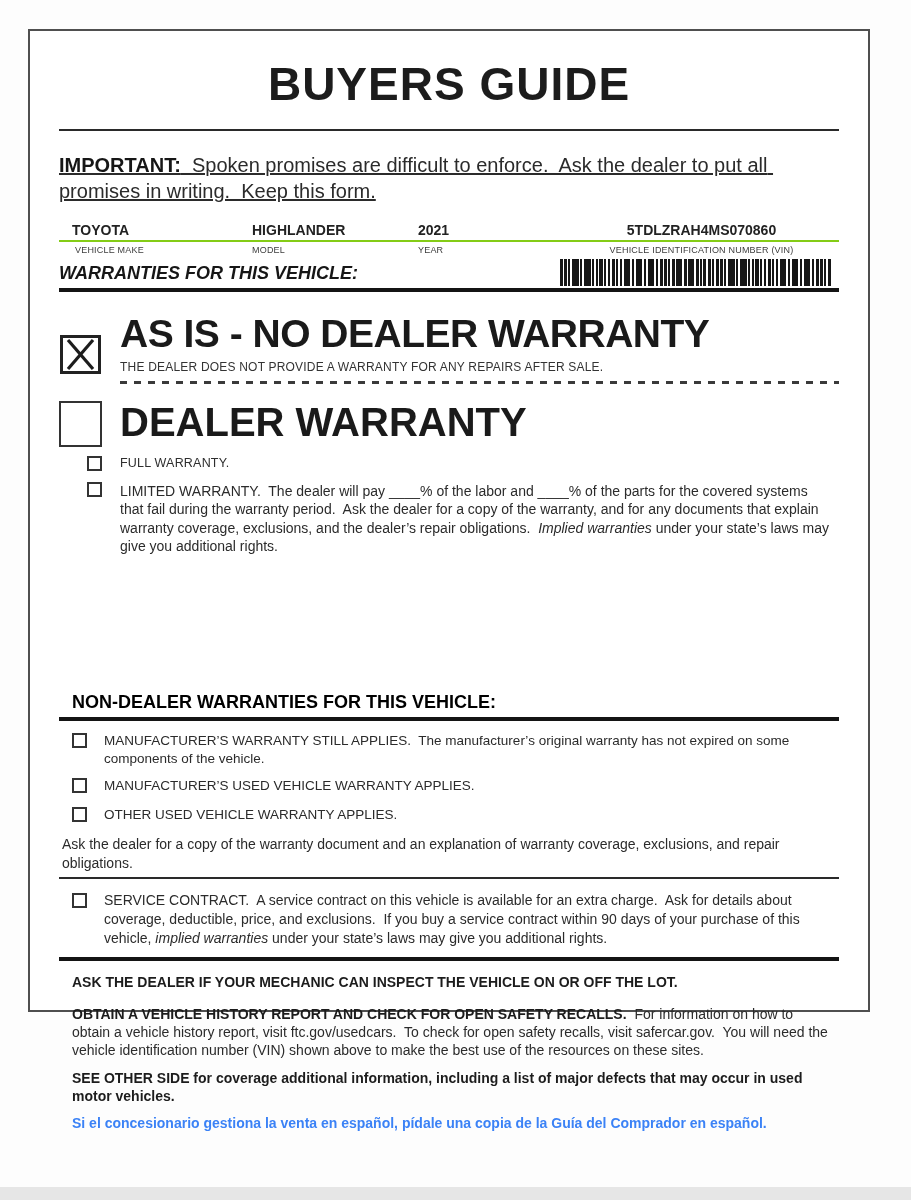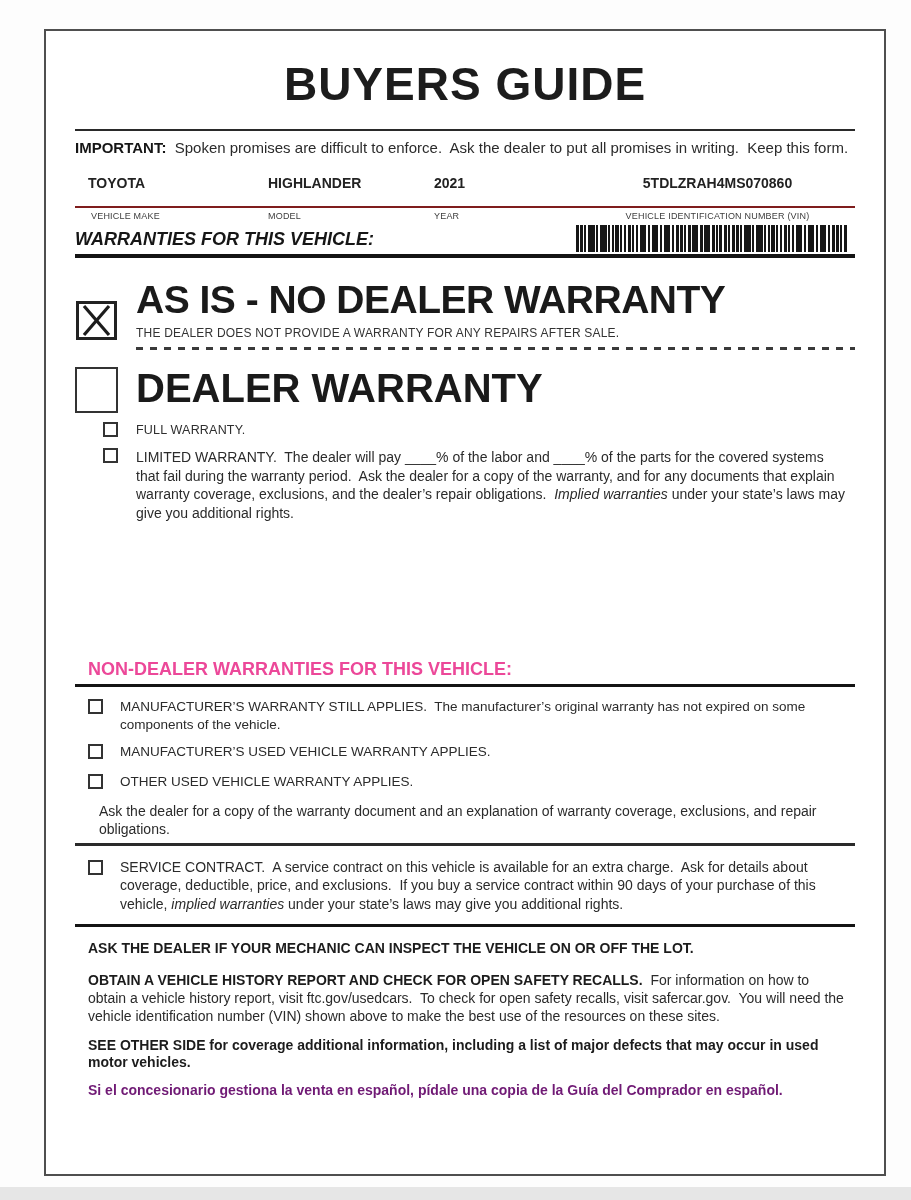--- a/index.html
+++ b/index.html
@@ -1,43 +1,43 @@
 <!DOCTYPE html>
 <html><head>
 <meta charset="utf-8">
 <style>
   * { margin:0; padding:0; box-sizing:border-box; }
   html,body { width:911px; height:1200px; background:#fdfdfd; overflow:hidden;
     font-family:"Liberation Sans", sans-serif; color:#2b2b2b; }
   .bottom-strip { position:absolute; left:0; bottom:0; width:911px; height:13px; background:#e6e6e6; }
 
-  .page { position:absolute; left:44px; top:29px; width:842px; height:1147px;
+  .page { position:absolute; left:28px; top:29px; width:842px; height:983px;
     background:#ffffff; border:2px solid #4f4f4f; padding:0 29px; }
 
   .doc-title { text-align:center; margin-top:28px; font-size:46px; font-weight:bold;
     color:#1c1c1c; letter-spacing:1px; line-height:1.1; }
 
   .rule-thin  { border:0; height:2px;   background:#2a2a2a; }
   .rule-mid   { border:0; height:2.5px; background:#2a2a2a; }
   .rule-thick { border:0; height:4px;   background:#141414; }
 
   .rule-title { margin-top:19px; }
 
-  .important { margin-top:7px; font-size:15px; white-space:pre-wrap; line-height:1.3; }
+  .important { margin-top:21px; font-size:20px; white-space:pre-wrap; line-height:1.3;text-decoration:underline; }
   .important b { color:#161616; }
 
   
   .veh { margin-top:18px; }
   .veh-row { display:flex; }
   .veh-col-make  { width:193px; padding-left:13px; }
   .veh-col-model { width:166px; }
   .veh-col-year  { width:146px; }
   .veh-col-vin   { flex:1; text-align:center; }
-  .veh-values { font-size:14px; font-weight:600; color:#222; padding-bottom:15px;
-    border-bottom:2px solid #7f1d1d; }
+  .veh-values { font-size:14px; font-weight:600; color:#222; padding-bottom:2px;
+    border-bottom:2px solid #84cc16; }
   .veh-labels { font-size:9px; color:#3d3d3d; padding-top:3px; letter-spacing:0.2px; }
   .veh-labels .veh-col-make { padding-left:16px; }
 
   .warr-row { margin-top:4px; display:flex; align-items:flex-end; justify-content:space-between; }
   .warr-heading { font-size:18px; font-weight:bold; color:#161616; padding-bottom:2px;font-style:italic; }
   .barcode { width:272px; height:27px; margin-right:7px;
     background:
       repeating-linear-gradient(90deg,#161616 0 2px, transparent 2px 4px),
       repeating-linear-gradient(90deg,#161616 0 1px, transparent 1px 6px),
       repeating-linear-gradient(90deg,#161616 0 3px, transparent 3px 13px); }
@@ -63,45 +63,45 @@
   .full-row { margin-top:9px; margin-left:28px; display:flex; align-items:center; }
   .full-label { margin-left:18px; font-size:12.5px; color:#2e2e2e; letter-spacing:0.2px; }
 
   .limited-row { margin-top:11px; margin-left:28px; display:flex; align-items:flex-start; }
   .limited-text { margin-left:18px; width:712px; font-size:14px; line-height:1.33; white-space:pre-wrap; }
 
   .sysdur { margin-top:15px; margin-left:13px; display:flex; font-size:15px; font-weight:bold; color:#1c1c1c; }
   .sys-label { width:390px; }
 
   
-  .nond-heading { margin-top:136px; margin-left:13px; font-size:18px; font-weight:bold; color:#ec4899; }
+  .nond-heading { margin-top:136px; margin-left:13px; font-size:18px; font-weight:bold; color:#000000; }
   .rule-nond { margin-top:4px; height:3.5px; background:#141414; border:0; }
 
   .nd-item { margin-left:13px; display:flex; align-items:flex-start; }
   .nd-item .cb { margin-top:1px; }
   .nd-text { margin-left:17px; width:740px; font-size:13.5px; line-height:1.35; white-space:pre-wrap; }
   .nd-1 { margin-top:11px; } .nd-2 { margin-top:9px; } .nd-3 { margin-top:11px; }
 
-  .nd-note { margin-top:11px; margin-left:24px; width:756px; font-size:14px; line-height:1.3; white-space:pre-wrap; }
+  .nd-note { margin-top:11px; margin-left:3px; width:756px; font-size:14px; line-height:1.3; white-space:pre-wrap; }
   .rule-ndnote { margin-top:5px; }
 
   .svc-row { margin-top:12px; margin-left:13px; display:flex; align-items:flex-start; }
   .svc-row .cb { margin-top:2px; }
   .svc-text { margin-left:17px; width:737px; font-size:14px; line-height:1.33; white-space:pre-wrap; }
   .rule-svc { margin-top:10px; height:3.5px; }
 
   .mech { margin-top:13px; margin-left:13px; font-size:14px; font-weight:bold; color:#1c1c1c; }
 
   .history { margin-top:15px; margin-left:13px; width:760px; font-size:14px; line-height:1.3; white-space:pre-wrap; }
   .history b { color:#1c1c1c; }
 
   .see-other { margin-top:11px; margin-left:13px; width:760px; font-size:14px; font-weight:bold;
     color:#1c1c1c; line-height:1.25; white-space:pre-wrap; }
   .spanish { margin-top:10px; margin-left:13px; width:770px; font-size:14px; font-weight:bold;
-    color:#701a75; line-height:1.25; white-space:pre-wrap; }
+    color:#3b82f6; line-height:1.25; white-space:pre-wrap; }
 
   .it { font-style:italic; }
 </style>
 </head>
 <body>
 
 <div class="page">
 
   <div class="doc-title">BUYERS GUIDE</div>
 

